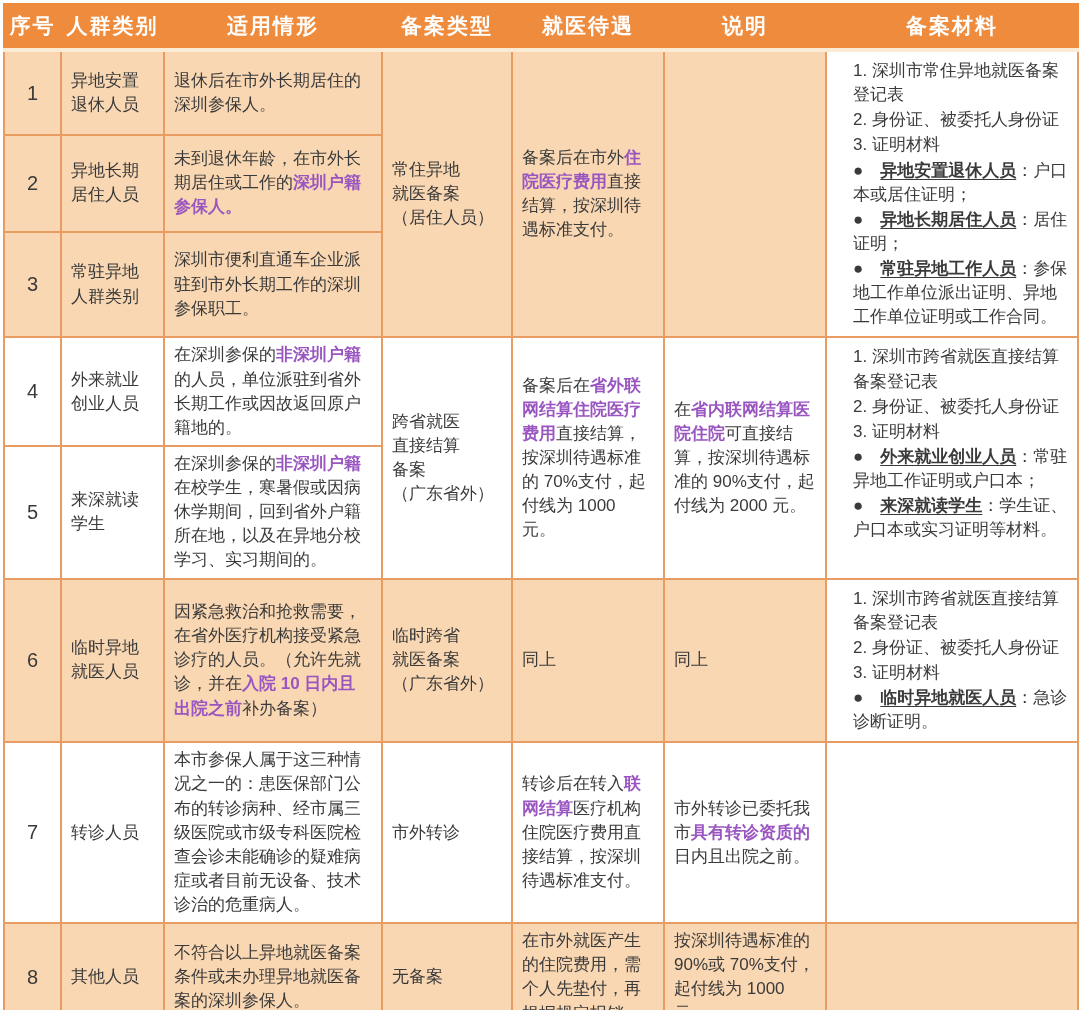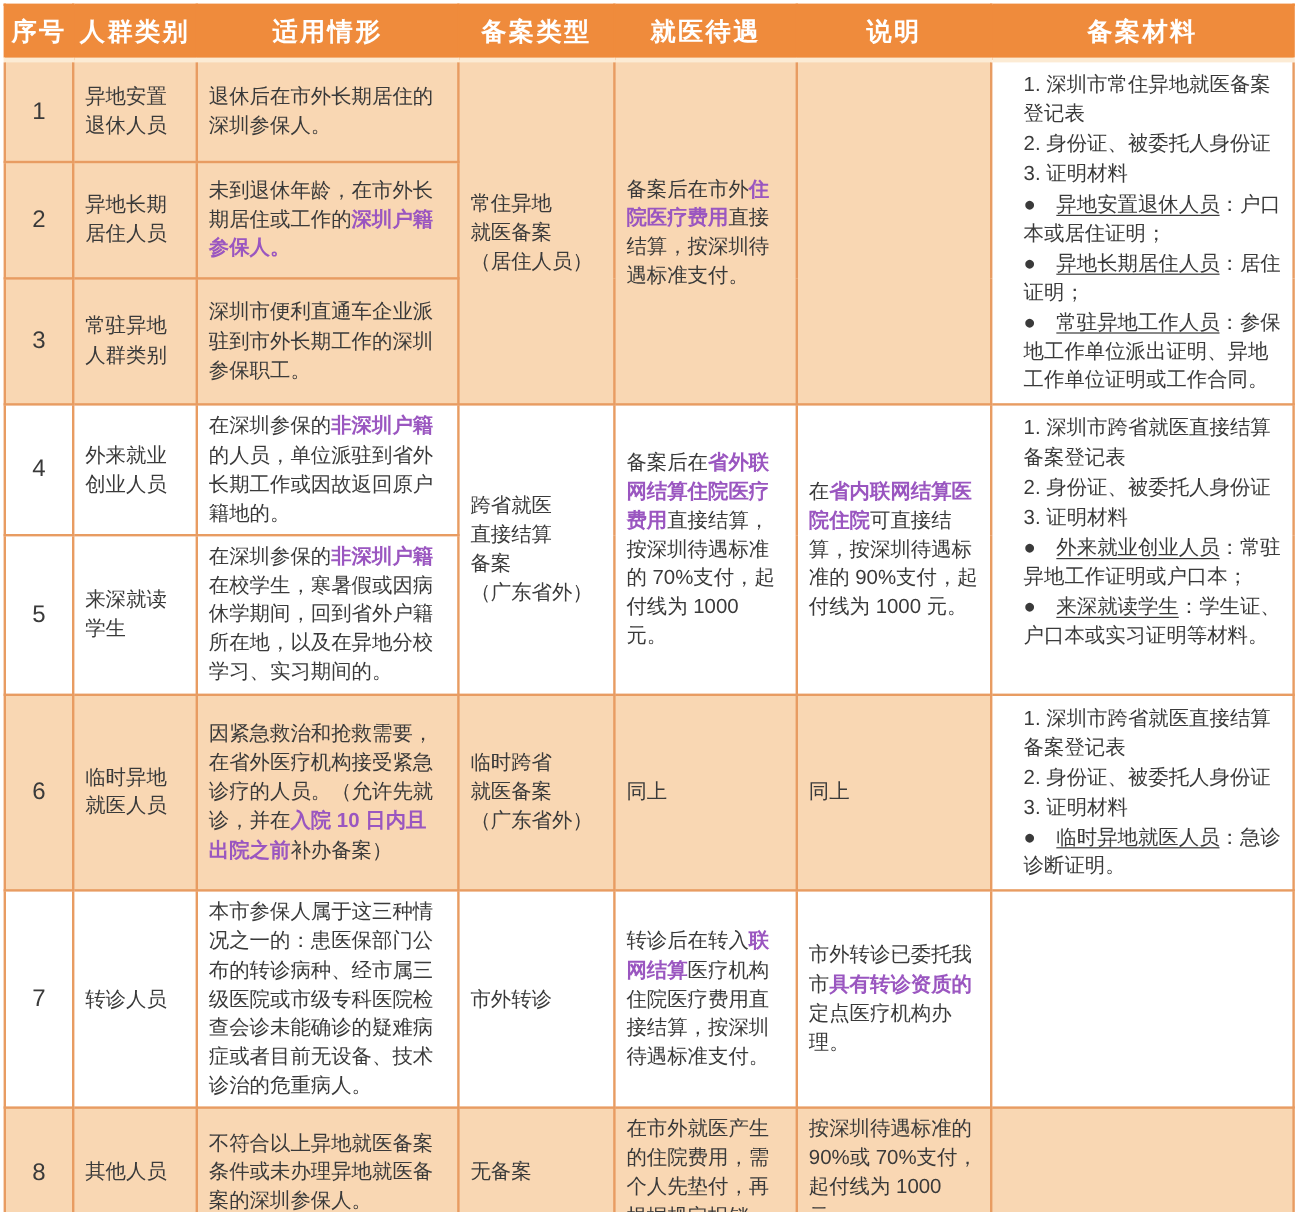--- a/index.html
+++ b/index.html
@@ -35,21 +35,21 @@
   td.white{background:#ffffff;}
   .c-center{text-align:center;}
   .just{text-align:justify;text-align-last:left;}
   .v-top{vertical-align:top;}
   .num{font-size:20px;}
   .mat{padding:6px 8px 6px 26px;}
   .mat .para{margin:1px 0;}
   .para{text-align:left;}
   .run-n{}
   .run-p{color:var(--purple);font-weight:bold;}
-  .run-u{font-weight:normal;text-decoration:underline;text-underline-offset:3px;}
+  .run-u{font-weight:bold;text-decoration:underline;text-underline-offset:3px;}
   tr.hr-head{height:42px;margin-top:24px;}
   tr.hr1{height:74px;} tr.hr2{height:83px;} tr.hr3{height:92px;}
   tr.hr4{height:100px;} tr.hr5{height:115px;} tr.hr6{height:160px;}
   tr.hr7{height:157px;} tr.hr8{height:103px;}
 </style>
 </head>
 <body>
 
 <div class="sheet">
   <table class="benefit">
@@ -133,21 +133,21 @@
         <td class="white c-center" rowspan="2">
             <div class="para"><span class="run run-n">跨省就医</span></div>
             <div class="para"><span class="run run-n">直接结算</span></div>
             <div class="para"><span class="run run-n">备案</span></div>
             <div class="para"><span class="run run-n">（广东省外）</span></div>
           </td>
         <td class="white just" rowspan="2">
             <div class="para"><span class="run run-n">备案后在</span><span class="run run-p">省外联网结算住院医疗费用</span><span class="run run-n">直接结算，按深圳待遇标准的 70%支付，起付线为 1000 元。</span></div>
           </td>
         <td class="white just" rowspan="2">
-            <div class="para"><span class="run run-n">在</span><span class="run run-p">省内联网结算医院住院</span><span class="run run-n">可直接结算，按深圳待遇标准的 90%支付，起付线为 1000 元。</span></div>
+            <div class="para"><span class="run run-n">在</span><span class="run run-p">省内联网结算医院住院</span><span class="run run-n">可直接结算，按深圳待遇标准的 90%支付，起付线为 2000 元。</span></div>
           </td>
         <td class="white v-top mat just" rowspan="2">
             <div class="para"><span class="run run-n">1. 深圳市跨省就医直接结算备案登记表</span></div>
             <div class="para"><span class="run run-n">2. 身份证、被委托人身份证</span></div>
             <div class="para"><span class="run run-n">3. 证明材料</span></div>
             <div class="para"><span class="run run-n">●　</span><span class="run run-u">外来就业创业人员</span><span class="run run-n">：常驻异地工作证明或户口本；</span></div>
             <div class="para"><span class="run run-n">●　</span><span class="run run-u">来深就读学生</span><span class="run run-n">：学生证、户口本或实习证明等材料。</span></div>
           </td>
       </tr>
       <tr class="hr5">
@@ -191,21 +191,21 @@
         <td class="white just">
             <div class="para"><span class="run run-n">本市参保人属于这三种情况之一的：患医保部门公布的转诊病种、经市属三级医院或市级专科医院检查会诊未能确诊的疑难病症或者目前无设备、技术诊治的危重病人。</span></div>
           </td>
         <td class="white c-center">
             <div class="para"><span class="run run-n">市外转诊</span></div>
           </td>
         <td class="white just">
             <div class="para"><span class="run run-n">转诊后在转入</span><span class="run run-p">联网结算</span><span class="run run-n">医疗机构住院医疗费用直接结算，按深圳待遇标准支付。</span></div>
           </td>
         <td class="white just">
-            <div class="para"><span class="run run-n">市外转诊已委托我市</span><span class="run run-p">具有转诊资质的</span><span class="run run-n">定点医疗机构办理。</span></div>
+            <div class="para"><span class="run run-n">市外转诊已委托我市</span><span class="run run-p">具有转诊资质的</span><span class="run run-n">日内且出院之前。</span></div>
           </td>
         <td class="white"></td>
       </tr>
       <tr class="hr8">
         <td class="peach c-center num">8</td>
         <td class="peach c-center">
             <div class="para"><span class="run run-n">其他人员</span></div>
           </td>
         <td class="peach just">
             <div class="para"><span class="run run-n">不符合以上异地就医备案条件或未办理异地就医备案的深圳参保人。</span></div>

